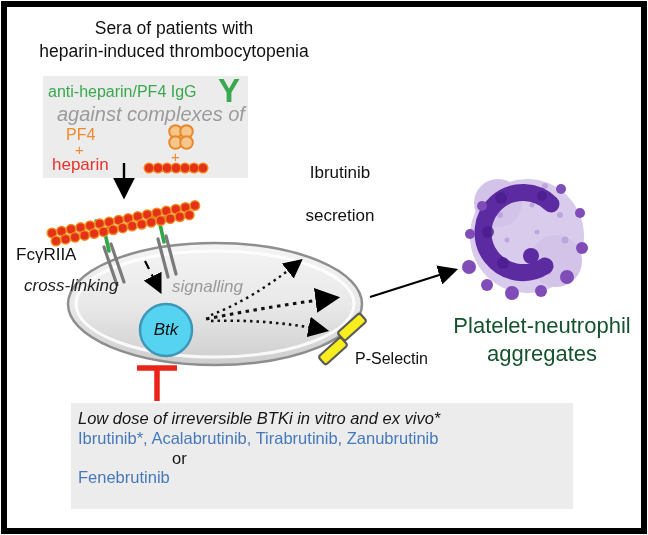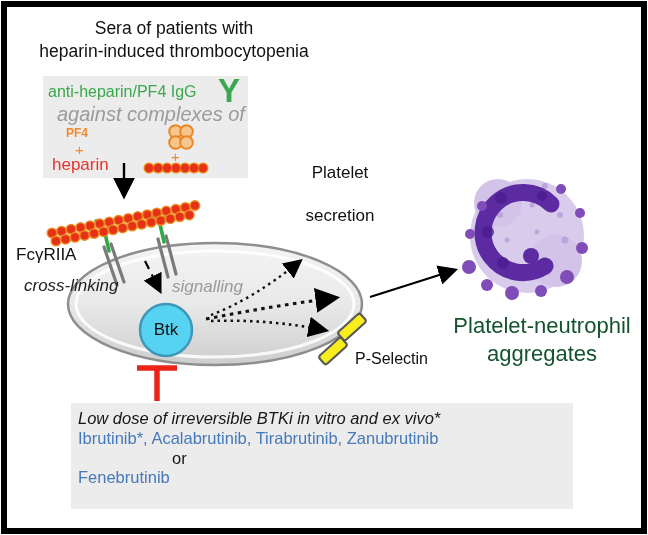--- a/index.html
+++ b/index.html
@@ -11,30 +11,30 @@
   .abs{position:absolute;}
   svg.layer{position:absolute;left:0;top:0;z-index:1;}
   .txt{position:absolute;z-index:3;}
   .title{left:14px;top:17px;width:320px;text-align:center;font-size:17.5px;line-height:1.3;color:#111;}
   .graybox{position:absolute;background:#ececec;z-index:0;}
   .topbox{left:43px;top:76px;width:205px;height:102px;}
   .botbox{left:71px;top:403px;width:502px;height:106px;font-size:16.5px;line-height:19.8px;padding:6px 17px 0 7px;box-sizing:border-box;z-index:3;}
   .igg{left:48px;top:83px;font-size:16px;color:#3aa84e;}
   .yglyph{left:218px;top:74px;font-size:33px;font-weight:bold;color:#3aa84e;line-height:1;}
   .against{left:57px;top:103px;font-size:20px;font-style:italic;color:#9b9b9b;}
-  .pf4{left:66px;top:126px;font-size:12px;color:#ef8a2d;font-weight:bold;}
+  .pf4{left:66px;top:126px;font-size:16px;color:#ef8a2d;}
   .plus1{left:75px;top:141px;font-size:15px;color:#ef8a2d;}
   .hep{left:52px;top:155px;font-size:17px;color:#e8332a;}
   .plus2{left:171px;top:148px;font-size:15px;color:#ef8a2d;}
   .tetramer{left:166px;top:122px;z-index:3;}
   .chainicon{left:143px;top:161px;z-index:3;}
   .fcr{left:16px;top:245px;font-size:17px;color:#111;}
   .crosslink{left:24px;top:276px;font-size:17px;font-style:italic;color:#222;}
   .signal{left:172px;top:277px;font-size:17px;font-style:italic;color:#999;}
-  .btklabel{left:142px;top:320px;width:48px;text-align:center;font-size:17px;color:#101010;}
+  .btklabel{left:142px;top:320px;width:48px;text-align:center;font-size:17px;font-style:italic;color:#101010;}
   .psel{left:355px;top:350px;font-size:16px;color:#111;}
   .aggtxt{left:272px;top:162px;width:136px;text-align:center;font-size:17px;line-height:1.25;color:#111;}
   .pntxt{left:440px;top:312px;width:204px;text-align:center;font-size:22px;line-height:1.25;color:#14532d;}
   .it{font-style:italic;color:#151515;}
   .blue{color:#4679ba;font-style:normal;}
   .orline{padding-left:94px;color:#151515;}
 </style>
 </head>
 <body>
 
@@ -173,21 +173,21 @@
     <line x1="6" y1="7" x2="62" y2="7" stroke="#e53117" stroke-width="8.5" stroke-dasharray="0 9" stroke-linecap="round"></line>
   </svg>
 
   <div class="txt fcr">FcγRIIA</div>
   <div class="txt crosslink">cross-linking</div>
   <div class="txt signal">signalling</div>
   <div class="txt btklabel">Btk</div>
   <div class="txt psel">P-Selectin</div>
 
   <div class="txt aggtxt">
-    <span>Platelet</span><br>
+    <span>Ibrutinib</span><br>
     <br>
     <span>secretion</span>
   </div>
 
   <div class="txt pntxt">
     <span>Platelet-neutrophil</span><br>
     <span>aggregates</span>
   </div>
 
   <div class="graybox botbox">

